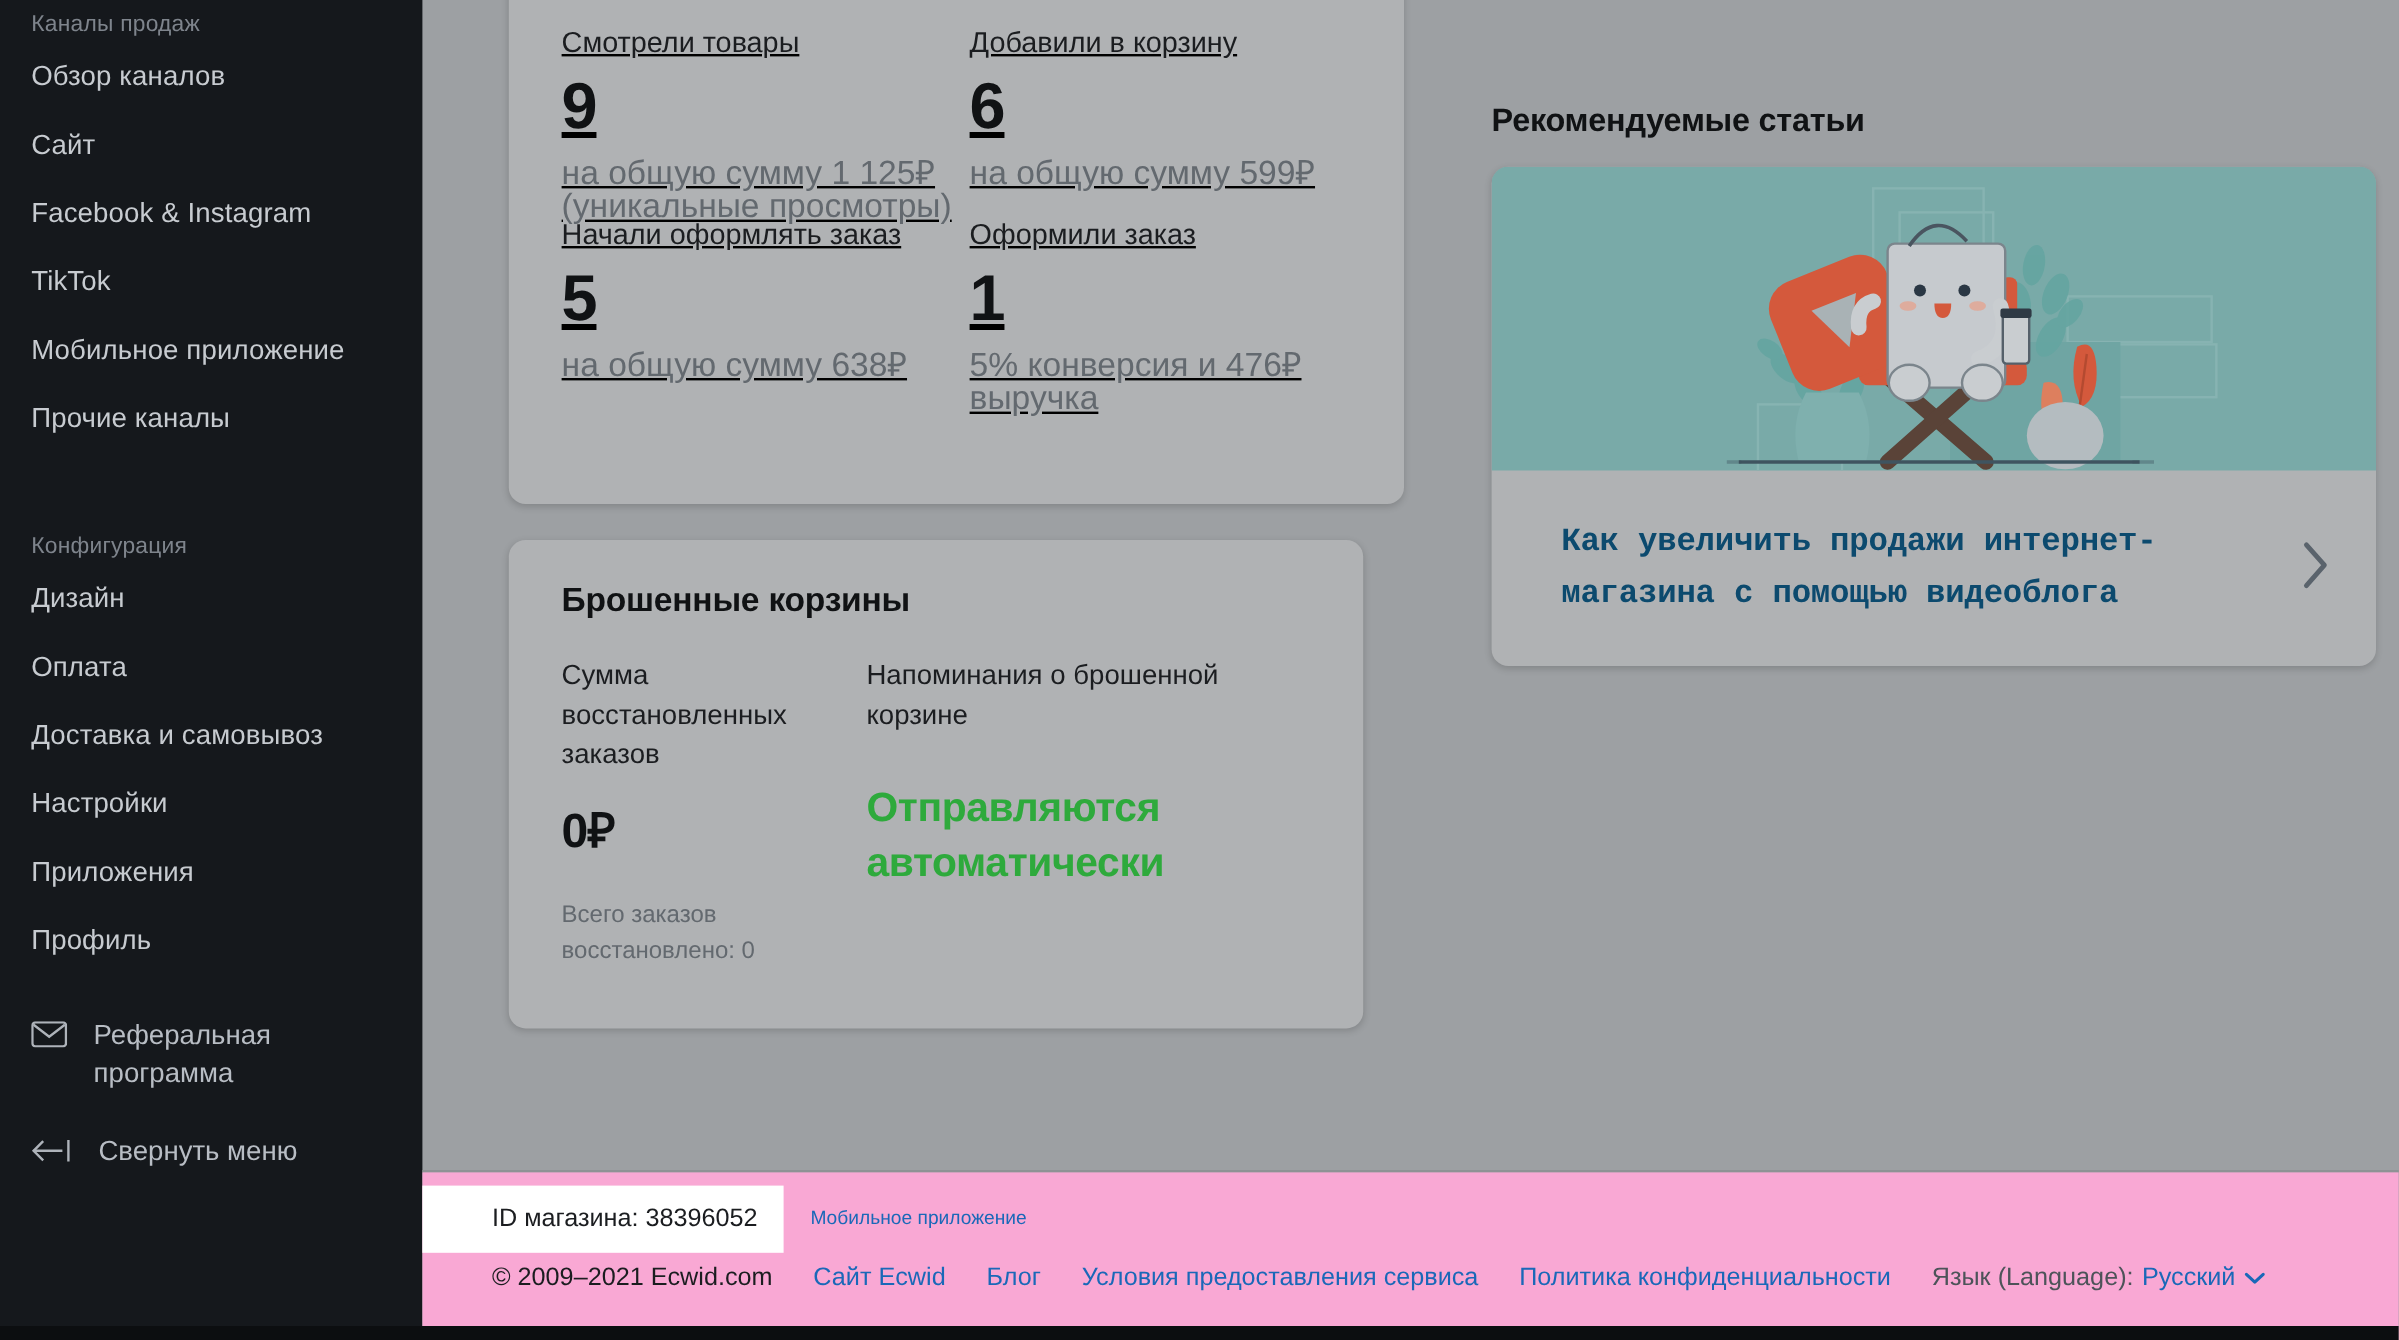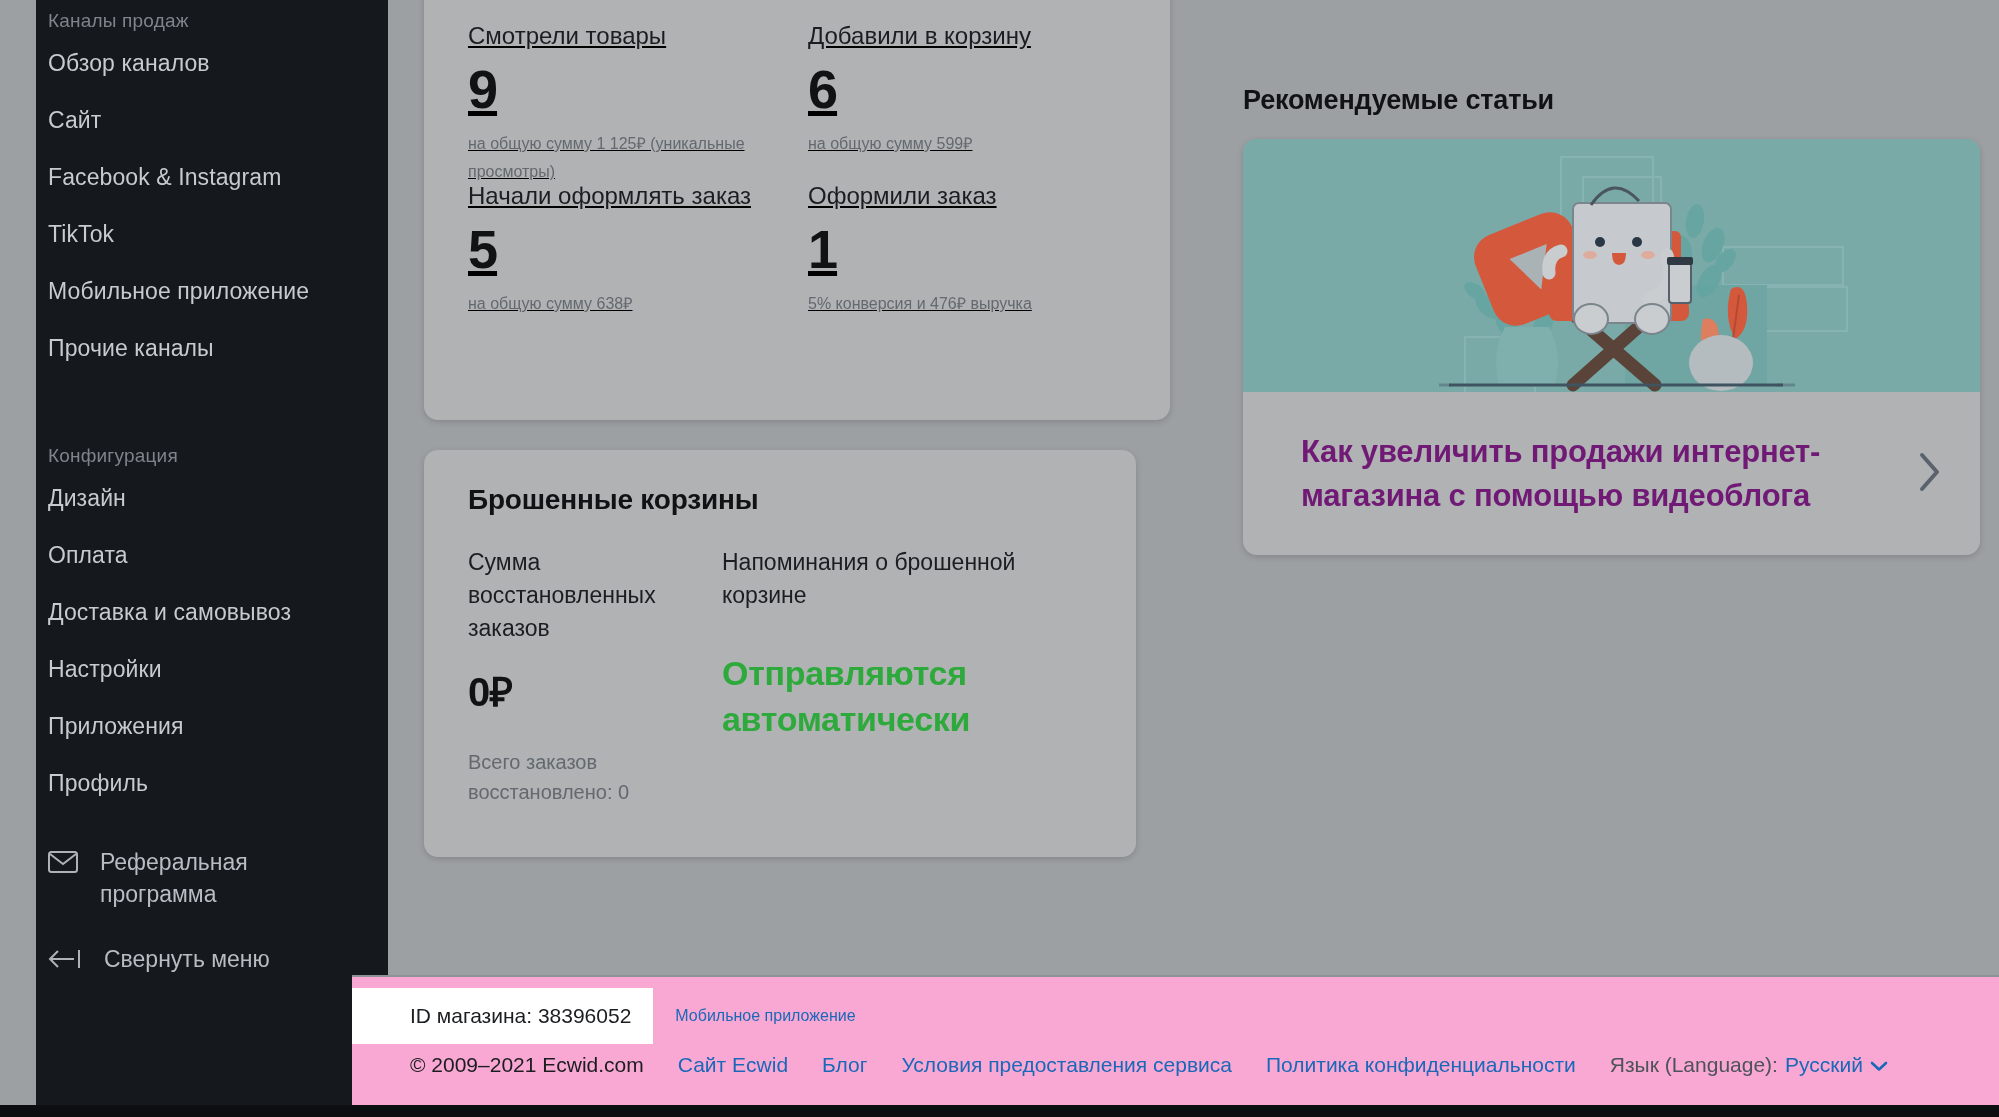--- a/index.html
+++ b/index.html
@@ -7,21 +7,21 @@
     width: 1999px; height: 1117px;
     background: #9da0a3;
     font-family: "Liberation Sans", sans-serif;
     overflow: hidden;
   }
   .screen { position: relative; width: 1999px; height: 1117px; background: #9da0a3; }
 
   
   .sidebar {
     position: absolute; left: 0; top: 0; width: 352px; height: 1105px;
-    background: #15181c; padding-left: 12px; overflow: hidden; margin-left: 36px;
+    background: #15181c; padding-left: 26px; overflow: hidden;
   }
   .side-group-title {
     color: #7e848c; font-size: 19px; letter-spacing: .2px;
     margin-top: 10px; margin-bottom: 17px;
   }
   .side-item {
     color: #c7cbd0; font-size: 23px; line-height: 28px;
     margin-bottom: 29px; cursor: pointer; letter-spacing: .1px;
   }
   .side-spacer-1 { height: 44px; }
@@ -39,21 +39,21 @@
     position: absolute; background: #b0b2b4; border-radius: 14px;
     box-shadow: 0 2px 6px rgba(0,0,0,.16);
   }
   .card-stats { left: 424px; top: -120px; width: 746px; height: 540px; padding: 0 44px; }
   .card-carts { left: 424px; top: 450px; width: 712px; height: 407px; padding: 34px 44px; }
 
   .stats-grid { position: relative; width: 100%; height: 100%; }
   .stat { position: absolute; width: 330px; text-decoration: underline; }
   .stat-label { font-size: 24px; color: #1b1d20; line-height: 32px; margin-bottom: 6px; }
   .stat-value { font-size: 54px; font-weight: bold; color: #101214; line-height: 62px; letter-spacing: -1px; }
-  .stat-sub { font-size: 16px; color: #63696f; line-height: 28px; margin-top: 10px; }
+  .stat-sub { font-size: 28px; color: #63696f; line-height: 28px; margin-top: 10px; }
 
   .s1 { left: 0;    top: 140px; }
   .s2 { left: 340px; top: 140px; }
   .s3 { left: 0;    top: 300px; }
   .s4 { left: 340px; top: 300px; }
 
   .carts-title { font-size: 28px; font-weight: bold; color: #101214; margin-bottom: 30px; letter-spacing: -.2px; }
   .carts-row { position: relative; height: 260px; }
   .carts-col-l { position: absolute; left: 0; top: 0; width: 240px; }
   .carts-col-r { position: absolute; left: 254px; top: 0; width: 300px; }
@@ -71,22 +71,22 @@
     position: absolute; left: 1243px; top: 139px; width: 737px; height: 416px;
     background: #b0b2b4; border-radius: 14px; overflow: hidden;
     box-shadow: 0 2px 6px rgba(0,0,0,.16); cursor: pointer;
   }
   .article-hero { position: relative; width: 100%; height: 253px; background: #79aaa8; overflow: hidden; }
   .article-body {
     position: relative; height: 163px; display: flex; align-items: center;
     padding: 0 38px 0 58px;
   }
   .article-title {
-    flex: 1 1 auto; font-size: 31px; font-weight: bold; color: #701a75;
-    line-height: 44px; letter-spacing: -.2px;
+    flex: 1 1 auto; font-size: 27px; font-weight: bold; color: #0c4a6e;
+    line-height: 44px; letter-spacing: -.2px; font-family: Liberation Mono, monospace;
   }
   .chev { flex: 0 0 auto; margin-left: 16px; }
 
   
   .footer-divider { position: absolute; left: 352px; top: 975px; width: 1647px; height: 2px; background: #8f9295; }
   .footer { position: absolute; left: 352px; top: 977px; width: 1647px; height: 140px; background: #f9a8d4; }
   .footer-row-1 { position: absolute; left: 0; top: 11px; height: 56px; display: flex; align-items: center; }
   .storeid-box {
     background: #ffffff; color: #1b1d20; font-size: 21px;
     padding: 17px 22px 17px 58px; line-height: 22px;

